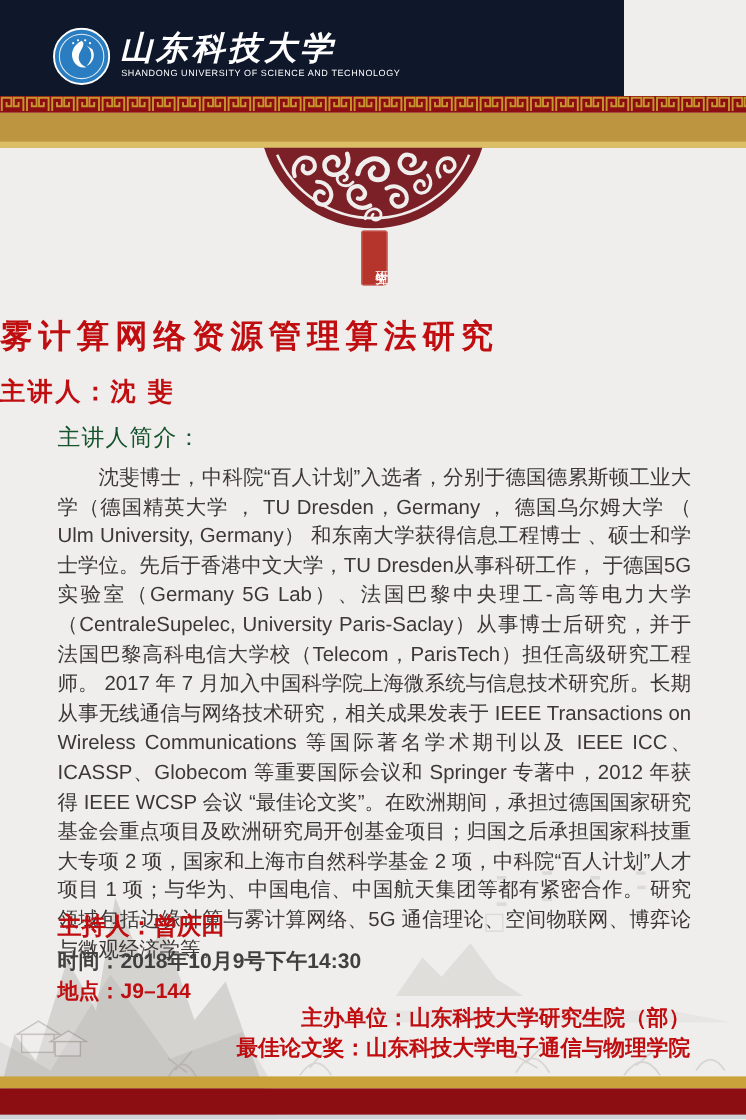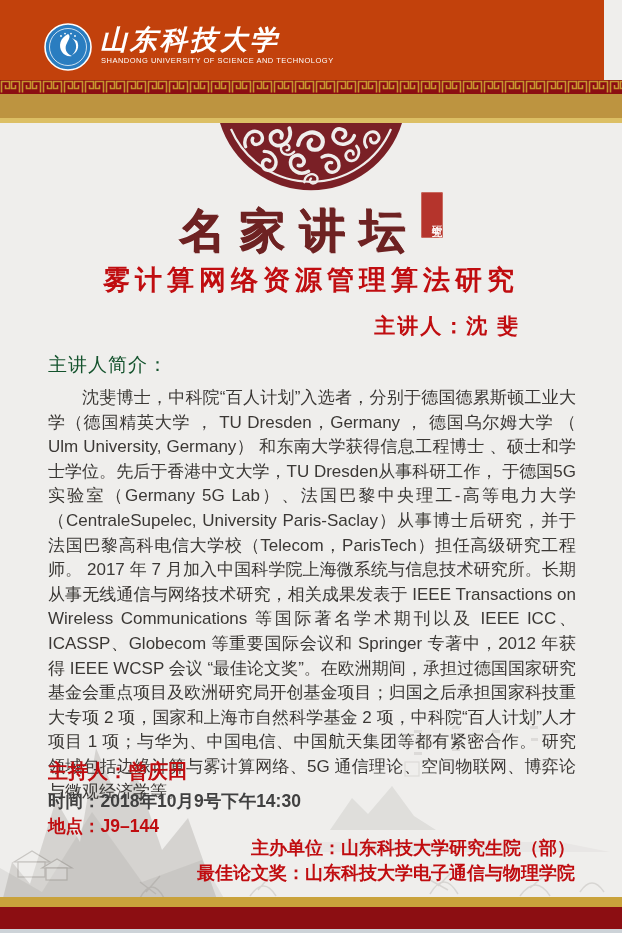--- a/index.html
+++ b/index.html
@@ -2,21 +2,21 @@
 <html><head>
 <meta charset="utf-8">
 <style>
   * { margin:0; padding:0; box-sizing:border-box; }
   body { background:#ffffff; font-family:"Liberation Sans", sans-serif; }
   #poster {
     position:relative; width:622px; height:933px; overflow:hidden;
     background:#efeeec; margin:0 auto;
   }
   
-  .header { position:absolute; top:0; left:0; width:604px; height:80px; background:#c2410c; }
+  .header { position:absolute; top:0; left:0; width:520px; height:80px; background:#0f172a; }
   .logo-wrap { position:absolute; left:44px; top:26px; width:250px; height:50px; }
   .logo-circle { position:absolute; left:0; top:-3px; width:48px; height:48px; }
   .uni-cn {
     position:absolute; left:56px; top:-4px; color:#ffffff; font-weight:bold;
     font-style:italic; font-size:27px; letter-spacing:3px;
     font-family:"DejaVu Serif", serif; white-space:nowrap;
   }
   .uni-en {
     position:absolute; left:57px; top:30px; color:#ffffff; font-size:7.5px;
     letter-spacing:0.5px; white-space:nowrap; font-weight:normal;
@@ -42,25 +42,25 @@
   }
   .grad-seal {
     display:inline-block; vertical-align:8px; margin-left:2px;
     width:22px; height:46px; background:#b5342c; border-radius:2px;
     color:#ffffff; font-size:11px; line-height:1.25;
     writing-mode:vertical-rl; text-orientation:upright;
     padding-top:3px; text-align:center; box-shadow:0 0 0 1px #c96a5f inset;
   }
   
   .lecture-title {
-    position:absolute; top:262px; left:0; width:622px; text-align:center;
+    position:absolute; top:262px; left:0; width:622px; text-align:left;
     color:#c00d10; font-weight:bold; font-size:27px; letter-spacing:5px; white-space:nowrap;
   }
   .speaker-line {
-    position:absolute; top:312px; left:0; width:520px; text-align:right;
+    position:absolute; top:312px; left:0; width:520px; text-align:left;
     color:#c00d10; font-weight:bold; font-size:21px; letter-spacing:2px;
   }
   
   .bio-heading {
     position:absolute; top:352px; left:48px;
     color:#14532d; font-weight:normal; font-size:19px; letter-spacing:1px;
   }
   .bio {
     position:absolute; top:386px; left:48px; width:528px;
     color:#3b3835; font-size:17px; line-height:24.6px;
@@ -190,21 +190,21 @@
     <use href="#curl" transform="translate(168,16) rotate(-35) scale(0.7)"></use>
     <use href="#curl" transform="translate(66,38) rotate(90) scale(0.8)"></use>
     <use href="#curl" transform="translate(96,42) rotate(-120) scale(0.85)"></use>
     <use href="#curl" transform="translate(128,40) rotate(60) scale(0.8)"></use>
     <use href="#curl" transform="translate(108,56) rotate(0) scale(0.55)"></use>
     <use href="#curl" transform="translate(84,27) rotate(220) scale(0.55)"></use>
     <use href="#curl" transform="translate(150,31) rotate(140) scale(0.65)"></use>
   </svg>
 
   <div class="forum-row">
-    <span class="forum-title">名家讲坛</span><span class="grad-seal">研究生</span>
+    <span class="grad-seal">研究生</span>
   </div>
 
   <div class="lecture-title">雾计算网络资源管理算法研究</div>
 
   <div class="speaker-line"><span>主讲人：</span><span>沈 斐</span></div>
 
   <div class="bio-heading">主讲人简介：</div>
   <div class="bio">沈斐博士，中科院“百人计划”入选者，分别于德国德累斯顿工业大学（德国精英大学 ， TU Dresden，Germany ， 德国乌尔姆大学 （ Ulm University, Germany） 和东南大学获得信息工程博士 、硕士和学士学位。先后于香港中文大学，TU Dresden从事科研工作， 于德国5G实验室（Germany 5G Lab）、法国巴黎中央理工-高等电力大学（CentraleSupelec, University Paris-Saclay）从事博士后研究，并于法国巴黎高科电信大学校（Telecom，ParisTech）担任高级研究工程师。 2017 年 7 月加入中国科学院上海微系统与信息技术研究所。长期从事无线通信与网络技术研究，相关成果发表于 IEEE Transactions on Wireless Communications 等国际著名学术期刊以及 IEEE ICC、ICASSP、Globecom 等重要国际会议和 Springer 专著中，2012 年获得 IEEE WCSP 会议 “最佳论文奖”。在欧洲期间，承担过德国国家研究基金会重点项目及欧洲研究局开创基金项目；归国之后承担国家科技重大专项 2 项，国家和上海市自然科学基金 2 项，中科院“百人计划”人才项目 1 项；与华为、中国电信、中国航天集团等都有紧密合作。 研究领域包括边缘计算与雾计算网络、5G 通信理论、空间物联网、博弈论与微观经济学等。</div>
 
   <div class="host-line"><span>主持人：</span><span>曾庆田</span></div>

